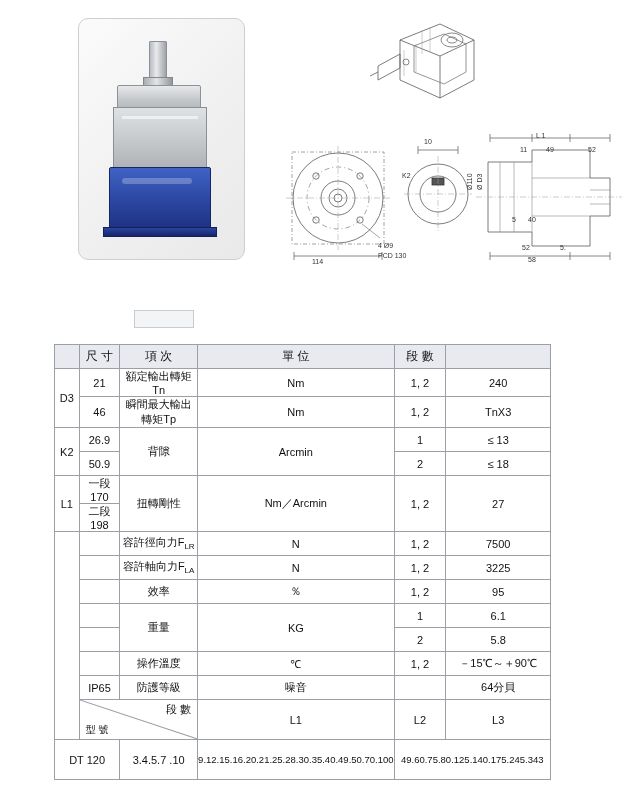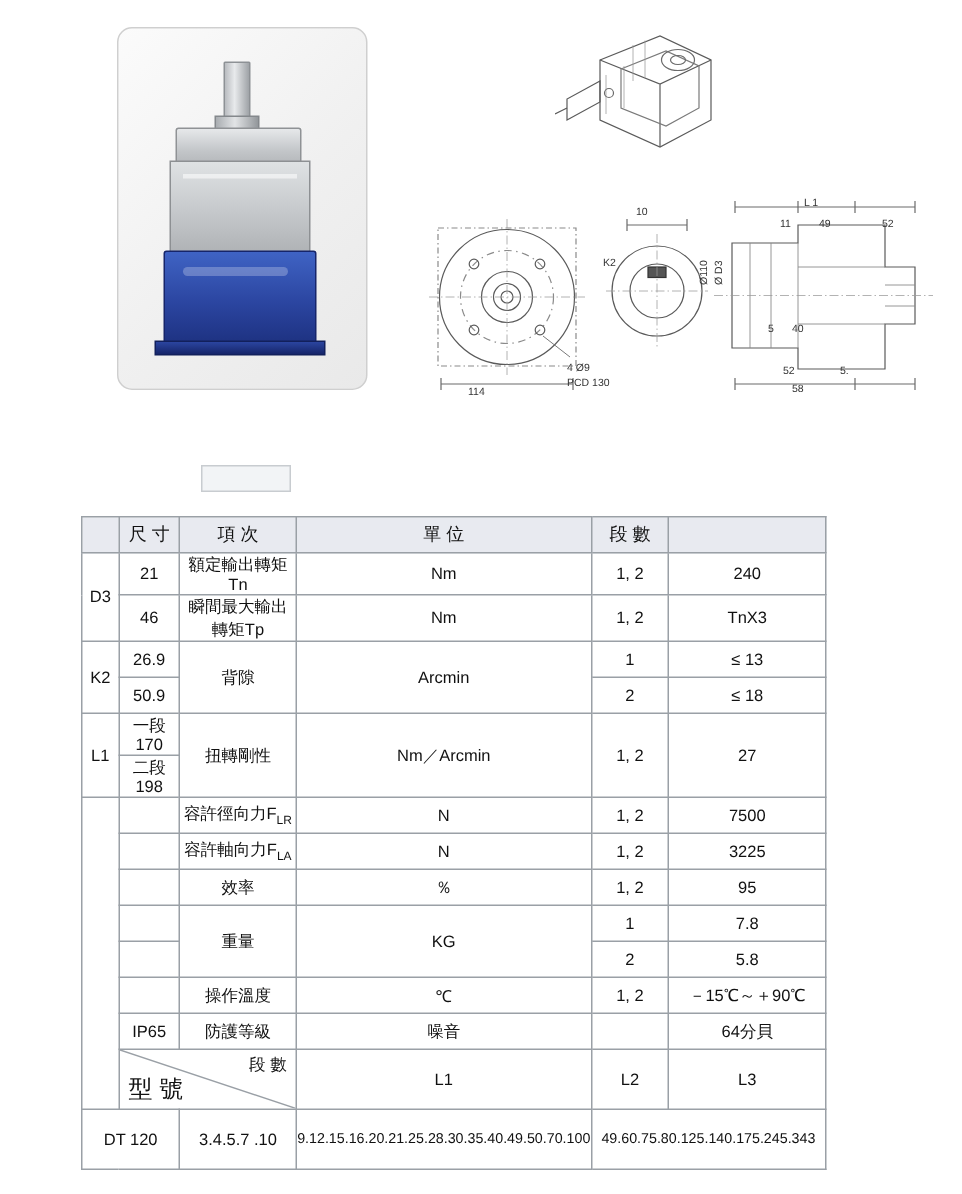--- a/index.html
+++ b/index.html
@@ -71,21 +71,21 @@
   .item{width:150px;text-align:left;padding-left:12px;}
   .item-c{width:150px;text-align:center;}
   .unit{width:118px;}
   .stage{width:58px;}
   .num{width:118px;}
   .sub{font-size:8px;vertical-align:sub;}
   .small{font-size:9.5px;line-height:12px;}
   .diag-cell{position:relative;height:40px;}
   .diag-cell .dl{position:absolute;left:0;top:0;width:100%;height:100%;}
   .diag-cell .t1{position:absolute;right:6px;top:2px;font-size:11px;}
-  .diag-cell .t2{position:absolute;left:6px;bottom:2px;font-size:16px;}
+  .diag-cell .t2{position:absolute;left:6px;bottom:2px;font-size:10px;}
   .r2{height:40px;}
 </style>
 </head>
 <body>
 
 <div class="top-area">
 
   <div class="photo-panel">
     <div class="gearbox">
       <div class="shaft"></div>
@@ -256,21 +256,21 @@
       <td class="unit">％</td>
       <td class="stage">1, 2</td>
       <td class="num">95</td>
     </tr>
 
     <tr>
       <td></td>
       <td class="item" rowspan="2">重量</td>
       <td class="unit" rowspan="2">KG</td>
       <td class="stage">1</td>
-      <td class="num">7.8</td>
+      <td class="num">6.1</td>
     </tr>
 
     <tr>
       <td></td>
       <td class="stage">2</td>
       <td class="num">5.8</td>
     </tr>
 
     <tr>
       <td></td>

